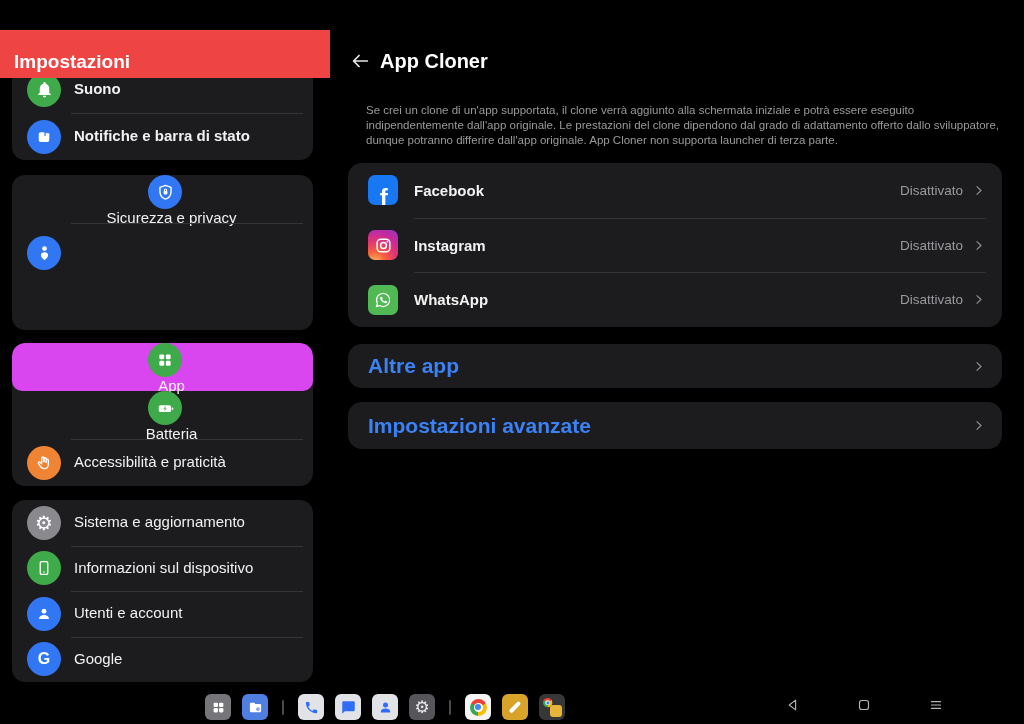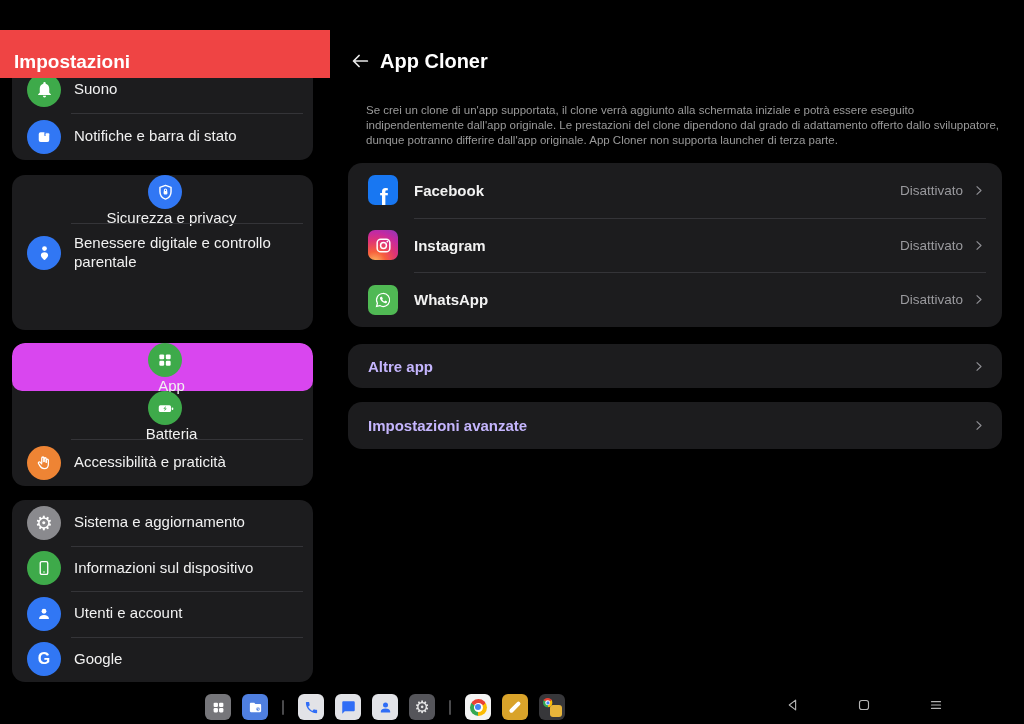--- a/index.html
+++ b/index.html
@@ -8,21 +8,21 @@
   #statusbar{position:absolute;top:0;left:0;width:1024px;height:30px;}
   #time{position:absolute;left:28px;top:7px;font-size:12.5px;color:#e3e3e3;}
   #status-icons{position:absolute;right:14px;top:6px;display:flex;align-items:center;gap:5px;}
   #status-icons svg{display:block;}
   #battery-pct{font-size:12.5px;color:#e3e3e3;margin-left:1px;}
   
   #sidebar{position:absolute;left:0;top:0;width:330px;height:724px;background:#000;}
   #sidebar-header{position:absolute;left:0;top:30px;width:330px;height:48px;background:#ef4444;z-index:3;}
   #sidebar-title{position:absolute;left:14px;top:21px;font-size:19px;font-weight:700;color:#fff;}
   .card{position:absolute;left:12px;width:301px;background:#1c1c1e;border-radius:13px;overflow:hidden;}
-  #card1{top:78px;height:82px;border-radius:0 0 13px 13px;}
+  #card1{top:78px;height:82px;border-radius:0 0 13px 13px;font-weight:bold;}
   #card1 .clip{margin-top:-12px;}
   #card2{top:175px;height:155px;}
   #card3{top:343px;height:143px;}
   #card4{top:500px;height:182px;}
   .srow{position:relative;display:flex;align-items:center;height:47px;padding:0 10px 0 15px;cursor:pointer;}
   .srow.tall{height:59px;}
   .srow.h48{height:48px;flex-direction:column;}
   .srow.h455{height:45.5px;}
   .srow.div::before{content:"";position:absolute;top:0;left:59px;right:10px;height:1px;background:#343438;}
   .srow.selected{background:#d946ef;border-radius:13px 13px 10px 10px;}
@@ -45,21 +45,21 @@
   .aname{margin-left:16px;font-size:15px;font-weight:700;color:#f2f2f2;flex:1;}
   .astatus{font-size:13.5px;color:#9a9a9e;margin-right:8px;}
   .chev{display:block;}
   .fb{background:#1877f2;}
   .fb .f{color:#fff;font-weight:700;font-size:24px;font-family:"Liberation Sans",sans-serif;position:absolute;bottom:-7px;left:50%;transform:translateX(-42%);}
   .ig{background:radial-gradient(circle at 22% 110%, #fdc468 0%, #f7603c 28%, #df3475 55%, #c32aa3 76%, #8a3ab9 100%);}
   .wa{background:#50b954;}
   .linkcard{height:44px;display:flex;align-items:center;padding:0 16px 0 20px;box-sizing:border-box;cursor:pointer;}
   #more-card{top:344px;}
   #adv-card{top:402px;height:47px;}
-  .linklabel{flex:1;font-size:15px;font-weight:700;color:#c4b5fd;}
+  .linklabel{flex:1;font-size:21px;font-weight:700;color:#3b82f6;}
   
   #dock{position:absolute;left:0;bottom:0;width:1024px;height:34px;background:#000;}
   #dock-icons{position:absolute;left:205px;top:4px;display:flex;align-items:center;gap:11px;}
   .dk{width:26px;height:26px;border-radius:6px;display:flex;align-items:center;justify-content:center;cursor:pointer;position:relative;overflow:hidden;}
   .dksep{width:2px;height:15px;background:#4a4a4c;border-radius:1px;margin:0 3px;}
   .dk-drawer{background:#76767a;} .dk-files{background:#4f7fe0;}
   .dk-light{background:#e2e3e7;} .dk-settings{background:#55555a;}
   .dk-chrome{background:#f4f4f4;} .dk-notes{background:#d9a32a;} .dk-cloner{background:#37373a;}
   .chrome-ball{width:17px;height:17px;border-radius:50%;background:conic-gradient(from 60deg,#fbbc05 0 120deg,#34a853 120deg 240deg,#ea4335 240deg 360deg);position:relative;}
   .chrome-ball::before{content:"";position:absolute;left:50%;top:50%;width:9px;height:9px;margin:-4.5px 0 0 -4.5px;border-radius:50%;background:#fff;}
@@ -154,21 +154,20 @@
       </span>
       <span class="slabel">Sicurezza e privacy</span>
     </div>
     <div class="srow tall div">
       <span class="cicon bg-blue">
         <svg width="19" height="19" viewBox="0 0 24 24">
             <circle cx="12" cy="7" r="3" fill="#fff"></circle>
             <path fill="#fff" d="M12 11.6c-2.6 0-4.6 1.6-4.6 3.8 0 2.8 4.6 6.1 4.6 6.1s4.6-3.3 4.6-6.1c0-2.2-2-3.8-4.6-3.8z"></path>
           </svg>
       </span>
-      <span class="slabel">Benessere digitale e controllo parentale</span>
     </div>
   </div>
 
   <div class="card" id="card3">
     <div class="srow h48 selected">
       <span class="cicon bg-green">
         <svg width="18" height="18" viewBox="0 0 24 24" fill="#fff">
             <rect x="4.5" y="4.5" width="6.4" height="6.4" rx="1.6"></rect>
             <rect x="13.1" y="4.5" width="6.4" height="6.4" rx="1.6"></rect>
             <rect x="4.5" y="13.1" width="6.4" height="6.4" rx="1.6"></rect>

